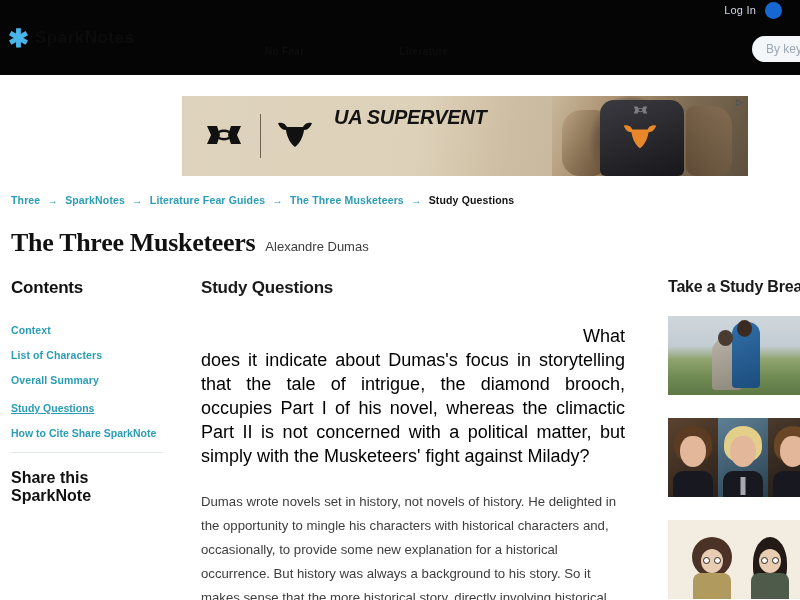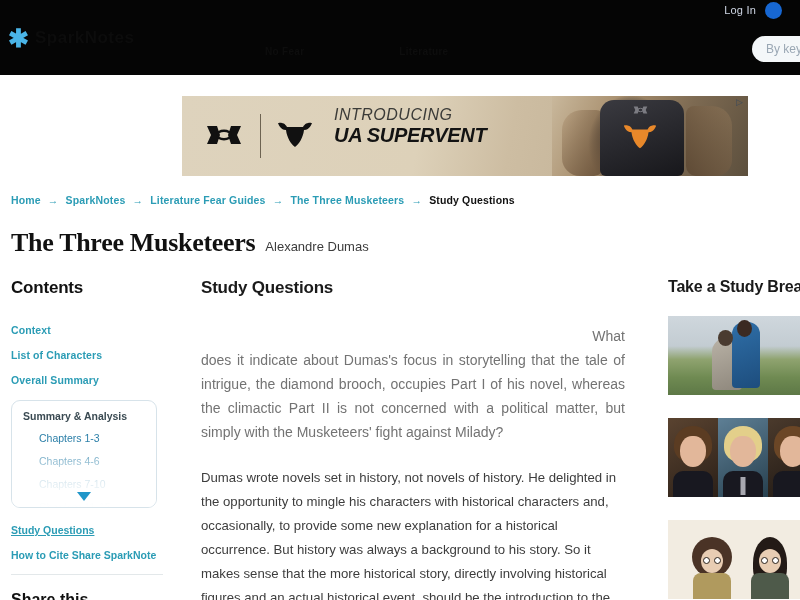--- a/index.html
+++ b/index.html
@@ -244,22 +244,22 @@
     position: absolute; left: 201px; top: 278px;
     width: 424px;
   }
   .main h2 {
     margin: 0 0 26px 0;
     font-size: 17px; font-weight: 700; color: #1a1a1a;
     letter-spacing: -.2px;
   }
   .q-para {
     margin: 0 0 22px 0;
-    font-size: 14px; line-height: 24px;
-    color: #737373;
+    font-size: 18px; line-height: 24px;
+    color: #000000;
     text-align: justify;
   }
   .q-para .lead {
     display: block; text-align: right;
   }
   .body-para {
     margin: 0 0 20px 0;
     font-size: 13.2px; line-height: 24px;
     color: #3d3d3d;
   }
@@ -425,21 +425,20 @@
         <ellipse cx="20" cy="15" rx="7" ry="4.2" fill="none" stroke="#111" stroke-width="2.4"></ellipse>
       </svg>
 
       <div class="ad-divider"></div>
 
       <svg class="bull-logo" viewBox="0 0 38 30">
         <path d="M2 3 C2 3 8 1 11 7 L27 7 C30 1 36 3 36 3 C36 3 34 10 28 10 C27 18 23 24 19 27 C15 24 11 18 10 10 C4 10 2 3 2 3 Z" fill="#111"></path>
       </svg>
 
       <div class="ad-text">
-        <div class="ad-l1">INTRODUCING</div>
         <div class="ad-l2">UA SUPERVENT</div>
       </div>
 
       <div class="ad-photo">
         <div class="arm-l"></div>
         <div class="arm-r"></div>
         <div class="shirt"></div>
         <svg class="ua-small" viewBox="0 0 40 30">
           <path d="M3 6 L13 6 L16 15 L13 24 L3 24 L7 15 Z" fill="#b9b9c0"></path>
           <path d="M37 6 L27 6 L24 15 L27 24 L37 24 L33 15 Z" fill="#b9b9c0"></path>
@@ -448,21 +447,21 @@
         <svg class="bullmark" viewBox="0 0 38 30">
           <path d="M2 3 C2 3 8 1 11 7 L27 7 C30 1 36 3 36 3 C36 3 34 10 28 10 C27 18 23 24 19 27 C15 24 11 18 10 10 C4 10 2 3 2 3 Z" fill="#e8882a"></path>
         </svg>
       </div>
 
       <span class="ad-choice">▷</span>
     </div>
   </div>
 
   <div class="breadcrumb">
-    <a href="#">Home</a>
+    <a href="#">Three</a>
     <span class="sep">→</span>
     <a href="#">SparkNotes</a>
     <span class="sep">→</span>
     <a href="#">Literature Fear Guides</a>
     <span class="sep">→</span>
     <a href="#">The Three Musketeers</a>
     <span class="sep">→</span>
     <span class="current">Study Questions</span>
   </div>
 
@@ -471,29 +470,20 @@
     <span class="book-author">Alexandre Dumas</span>
   </div>
 
   <div class="sidebar">
     <div class="contents-head">Contents</div>
 
     <a class="toc-link" href="#">Context</a>
     <a class="toc-link" href="#">List of Characters</a>
     <a class="toc-link" href="#">Overall Summary</a>
 
-    <div class="sa-box">
-      <div class="sa-title">Summary &amp; Analysis</div>
-      <a class="sa-item" href="#">Chapters 1-3</a>
-      <a class="sa-item" href="#">Chapters 4-6</a>
-      <a class="sa-item" href="#">Chapters 7-10</a>
-      <a class="sa-item" href="#">Chapters 11-15</a>
-      <div class="sa-fade"></div>
-      <div class="sa-chevron"></div>
-    </div>
 
     <div class="post-box-links">
       <a class="active" href="#">Study Questions</a>
       <a href="#">How to Cite Share SparkNote</a>
     </div>
 
     <div class="sb-divider"></div>
 
     <div class="share-head">Share this SparkNote</div>
   </div>

